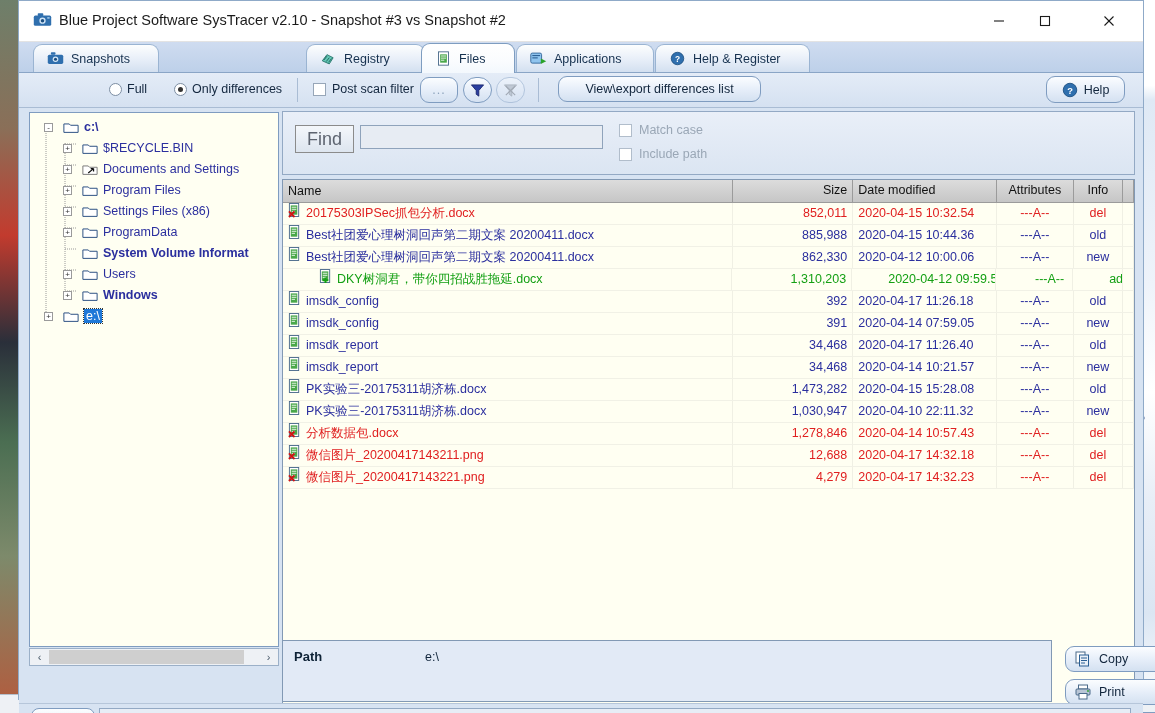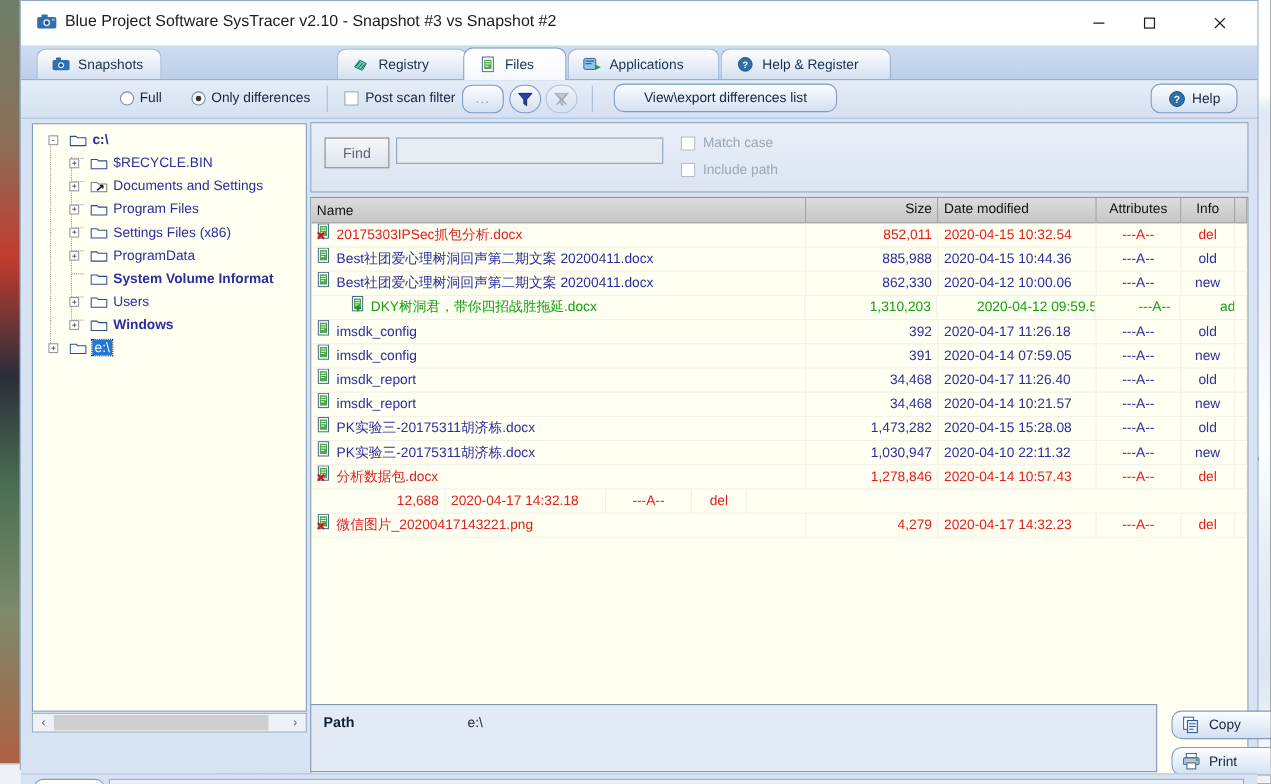--- a/index.html
+++ b/index.html
@@ -79,21 +79,21 @@
     background:#eef1f5;border:1px solid #9bb0c8;box-sizing:border-box;}
   .tree-hscroll .thumb{position:absolute;left:19px;top:1px;width:195px;height:14px;background:#cfcfcf;}
   .tree-hscroll .arr{position:absolute;top:1px;width:17px;height:14px;text-align:center;font-size:11px;color:#4a5a6a;line-height:14px;}
 
   
   .rpane{position:absolute;left:263px;top:0;width:853px;height:595px;}
   .findbar{position:absolute;left:0;top:3px;width:853px;height:64px;
      background:linear-gradient(180deg,#e9eff8,#dbe5f2);border:1px solid #93a9c4;box-sizing:border-box;}
   .find-btn{position:absolute;left:12px;top:13px;width:57px;height:26px;border-radius:0;
      border:1px solid #8b8b8b;background:linear-gradient(180deg,#f4f7fb,#dde5ef);
-     display:flex;align-items:center;justify-content:center;font-size:13px;color:#5d6470;}
+     display:flex;align-items:center;justify-content:center;font-size:18px;color:#5d6470;}
   .find-inp{position:absolute;left:77px;top:13px;width:243px;height:24px;
      background:#e7ecf3;border:1px solid #8fa3bb;box-sizing:border-box;padding:3px 5px;font-size:12.5px;color:#111;}
   .fk{position:absolute;font-size:12.5px;color:#9aa7b6;}
   .fchk{position:absolute;width:13px;height:13px;background:#fff;border:1px solid #b1bdcb;box-sizing:border-box;}
 
   .listwrap{position:absolute;left:0;top:71px;width:853px;height:592px;
      background:#fffff2;border:1px solid #8299b4;box-sizing:border-box;overflow:hidden;}
   .hdr{display:flex;height:22px;background:#cfcfcf;border-bottom:1px solid #9b9b9b;}
   .hc{box-sizing:border-box;border-right:1px solid #9b9b9b;padding:3px 5px;
       font-size:12.5px;color:#111;white-space:nowrap;overflow:hidden;background:linear-gradient(180deg,#dcdcdc,#c6c6c6);}
@@ -171,21 +171,21 @@
     <div class="winbtn" id="btn-close">
       <svg class="gl" width="12" height="12" viewBox="0 0 12 12">
         <line x1="1.5" y1="1.5" x2="10.5" y2="10.5" stroke="#1a1a1a" stroke-width="1.1"></line>
         <line x1="10.5" y1="1.5" x2="1.5" y2="10.5" stroke="#1a1a1a" stroke-width="1.1"></line>
       </svg>
     </div>
   </div>
 
   <div class="tabstrip">
 
-    <div class="tab" style="left:14px;width:114px;">
+    <div class="tab" style="left:14px;width:126px;">
       <svg class="ti" viewBox="0 0 22 18">
         <rect x="1" y="4" width="20" height="12" rx="2" fill="#2f6fae"></rect>
         <rect x="5" y="1" width="6" height="3" rx="1" fill="#2f6fae"></rect>
         <circle cx="11" cy="10" r="3.6" fill="#d6e8f7"></circle>
           <circle cx="11" cy="10" r="2" fill="#1b4e80"></circle>
       </svg>
       <span>Snapshots</span>
     </div>
 
 
@@ -593,20 +593,31 @@
                   </svg></span>
                 <span>分析数据包.docx</span>
               </div>
               <div class="cell c-size red">1,278,846</div>
               <div class="cell c-date red">2020-04-14 10:57.43</div>
               <div class="cell c-attr red">---A--</div>
               <div class="cell c-info red">del</div>
               <div class="cell c-tail"></div>
             </div>
             <div class="row">
+              <div class="cell c-name red">
+                <span><svg class="fico" viewBox="0 0 14 16">
+                    <rect x="1.5" y="0.5" width="10" height="14" fill="#ffffff" stroke="#4a6a8a" stroke-width="1"></rect>
+                    <rect x="3" y="2.5" width="7" height="10" fill="#4aa84a"></rect>
+                    <rect x="4" y="4" width="5" height="0.9" fill="#fff"></rect>
+                    <rect x="4" y="6.2" width="5" height="0.9" fill="#fff"></rect>
+                    <rect x="4" y="8.4" width="3.5" height="0.9" fill="#fff"></rect>
+                    <path d="M1 9 L7 15 M7 9 L1 15" stroke="#d01414" stroke-width="2"></path>
+                  </svg></span>
+                <span>微信图片_20200417143211.png</span>
+              </div>
               <div class="cell c-size red">12,688</div>
               <div class="cell c-date red">2020-04-17 14:32.18</div>
               <div class="cell c-attr red">---A--</div>
               <div class="cell c-info red">del</div>
               <div class="cell c-tail"></div>
             </div>
             <div class="row">
               <div class="cell c-name red">
                 <span><svg class="fico" viewBox="0 0 14 16">
                     <rect x="1.5" y="0.5" width="10" height="14" fill="#ffffff" stroke="#4a6a8a" stroke-width="1"></rect>

